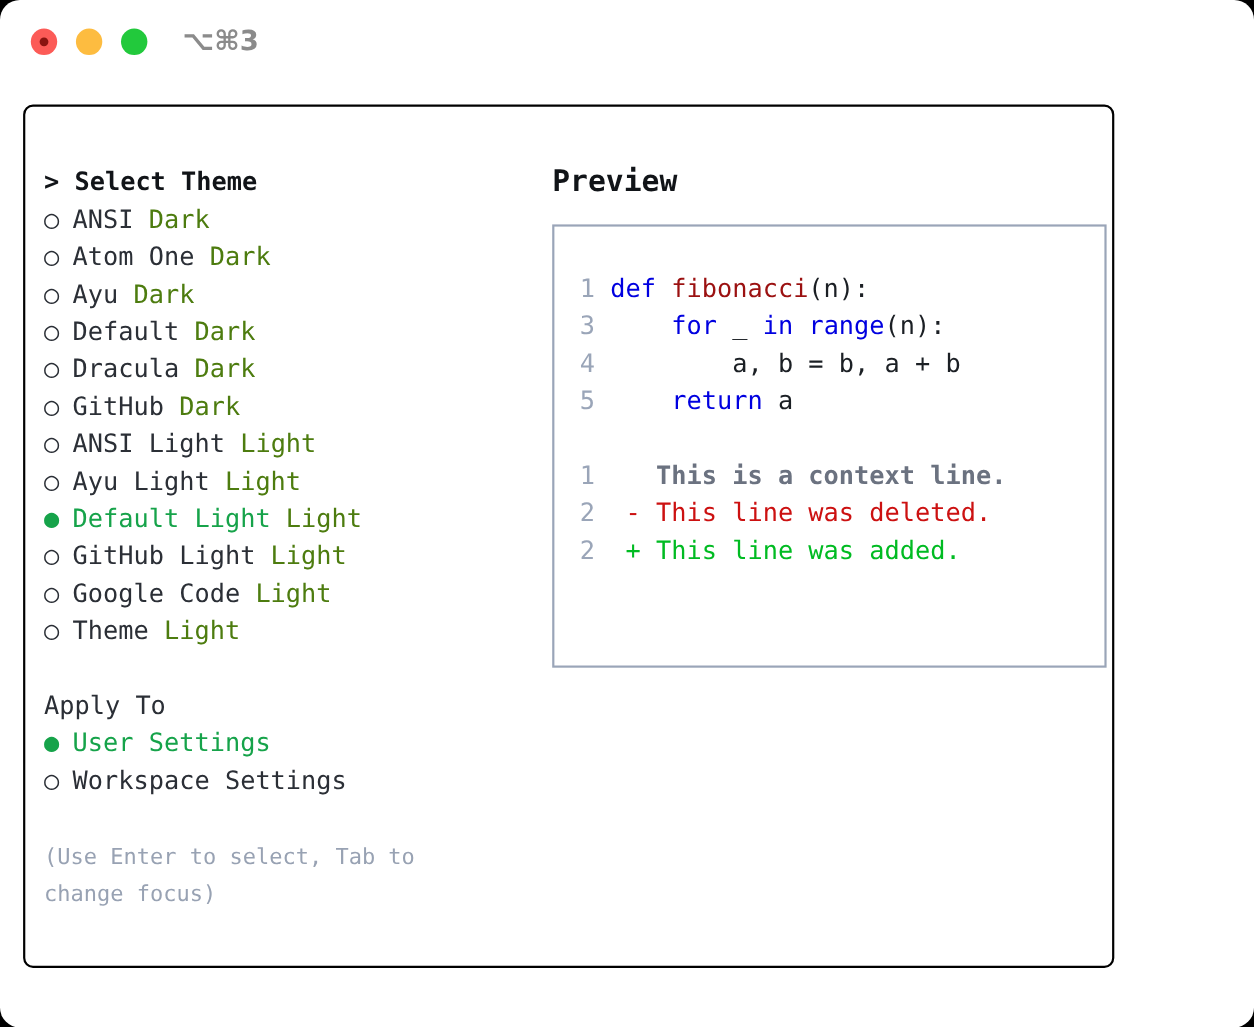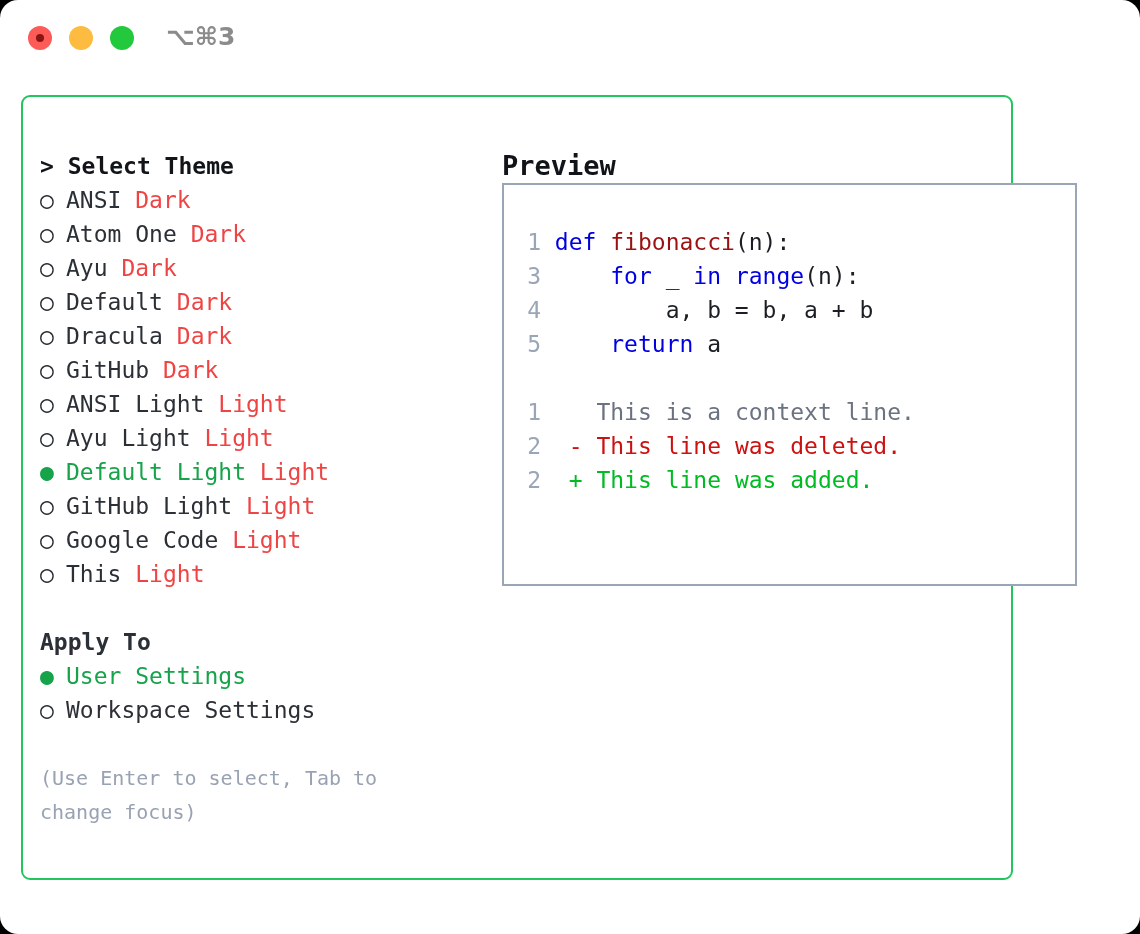--- a/index.html
+++ b/index.html
@@ -72,21 +72,21 @@
     white-space: pre;
   }
 
   
   .panel {
     position: absolute;
     left: 21px;
     top: 95px;
     width: 992px;
     height: 785px;
-    border: 2px solid #22c55e;
+    border: 2px solid #000000;
     border-radius: 9px;
     box-sizing: border-box;
     background: #ffffff;
   }
 
   .columns {
     position: absolute;
     left: 0; top: 0;
     width: 100%;
     height: 100%;
@@ -100,38 +100,38 @@
     width: 440px;
   }
   .list-header {
     font-size: 23px;
     font-weight: bold;
     color: #111418;
     line-height: 34px;
     white-space: pre;
   }
   .list-header.plain {
-    font-weight: bold;
+    font-weight: normal;
     color: #2b2f36;
   }
   .opt-row {
     font-size: 23px;
     line-height: 34px;
     color: #2b2f36;
     white-space: pre;
   }
   .marker {
     display: inline-block;
     width: 26px;
     color: #2b2f36;
   }
   .opt-row.selected .marker { color: #16a34a; }
   .opt-row.selected .opt-label { color: #16a34a; }
   .opt-label { color: #2b2f36; }
-  .opt-suffix { color: #ef4444; }
+  .opt-suffix { color: #4d7c0f; }
 
   .spacer-block { height: 34px; }
 
   .hint {
     margin-top: 34px;
     font-size: 20px;
     line-height: 34px;
     color: #98a2b3;
     width: 400px;
   }
@@ -144,21 +144,22 @@
     width: 490px;
   }
   .preview-title {
     font-size: 27px;
     font-weight: bold;
     color: #111418;
     line-height: 34px;
     white-space: pre;
   }
   .preview-box {
-    width: 575px;
+    margin-top: 21px;
+    width: 504px;
     height: 403px;
     border: 2px solid #9aa5b8;
     box-sizing: border-box;
     background: #ffffff;
     position: relative;
   }
   .code-area {
     position: absolute;
     left: 11px;
     top: 40px;
@@ -174,21 +175,21 @@
     display: inline-block;
     width: 26px;
     text-align: right;
     color: #9aa5b8;
   }
   .kw   { color: #0000e0; }
   .fn   { color: #9b1111; }
   .plain-code { color: #1b1f24; }
 
   .diff-gap { height: 34px; }
-  .diff-context { color: #6b7280; }
+  .diff-context { color: #6b7280; font-weight: bold; }
   .diff-del     { color: #cc1111; }
   .diff-add     { color: #00bb22; }
 </style>
 </head>
 <body>
 
 <div class="window">
 
   <div class="titlebar">
     <div class="lights">
@@ -209,21 +210,21 @@
             <div class="opt-row"><span class="marker">○</span><span class="opt-label">Atom One</span><span class="opt-suffix"> Dark</span></div>
             <div class="opt-row"><span class="marker">○</span><span class="opt-label">Ayu</span><span class="opt-suffix"> Dark</span></div>
             <div class="opt-row"><span class="marker">○</span><span class="opt-label">Default</span><span class="opt-suffix"> Dark</span></div>
             <div class="opt-row"><span class="marker">○</span><span class="opt-label">Dracula</span><span class="opt-suffix"> Dark</span></div>
             <div class="opt-row"><span class="marker">○</span><span class="opt-label">GitHub</span><span class="opt-suffix"> Dark</span></div>
             <div class="opt-row"><span class="marker">○</span><span class="opt-label">ANSI Light</span><span class="opt-suffix"> Light</span></div>
             <div class="opt-row"><span class="marker">○</span><span class="opt-label">Ayu Light</span><span class="opt-suffix"> Light</span></div>
             <div class="opt-row selected"><span class="marker">●</span><span class="opt-label">Default Light</span><span class="opt-suffix"> Light</span></div>
             <div class="opt-row"><span class="marker">○</span><span class="opt-label">GitHub Light</span><span class="opt-suffix"> Light</span></div>
             <div class="opt-row"><span class="marker">○</span><span class="opt-label">Google Code</span><span class="opt-suffix"> Light</span></div>
-            <div class="opt-row"><span class="marker">○</span><span class="opt-label">This</span><span class="opt-suffix"> Light</span></div>
+            <div class="opt-row"><span class="marker">○</span><span class="opt-label">Theme</span><span class="opt-suffix"> Light</span></div>
           </div>
 
         <div class="spacer-block"></div>
 
         <div class="list-header plain">Apply To</div>
         <div id="apply-items">
             <div class="opt-row selected"><span class="marker">●</span><span class="opt-label">User Settings</span></div>
             <div class="opt-row"><span class="marker">○</span><span class="opt-label">Workspace Settings</span></div>
           </div>
 

